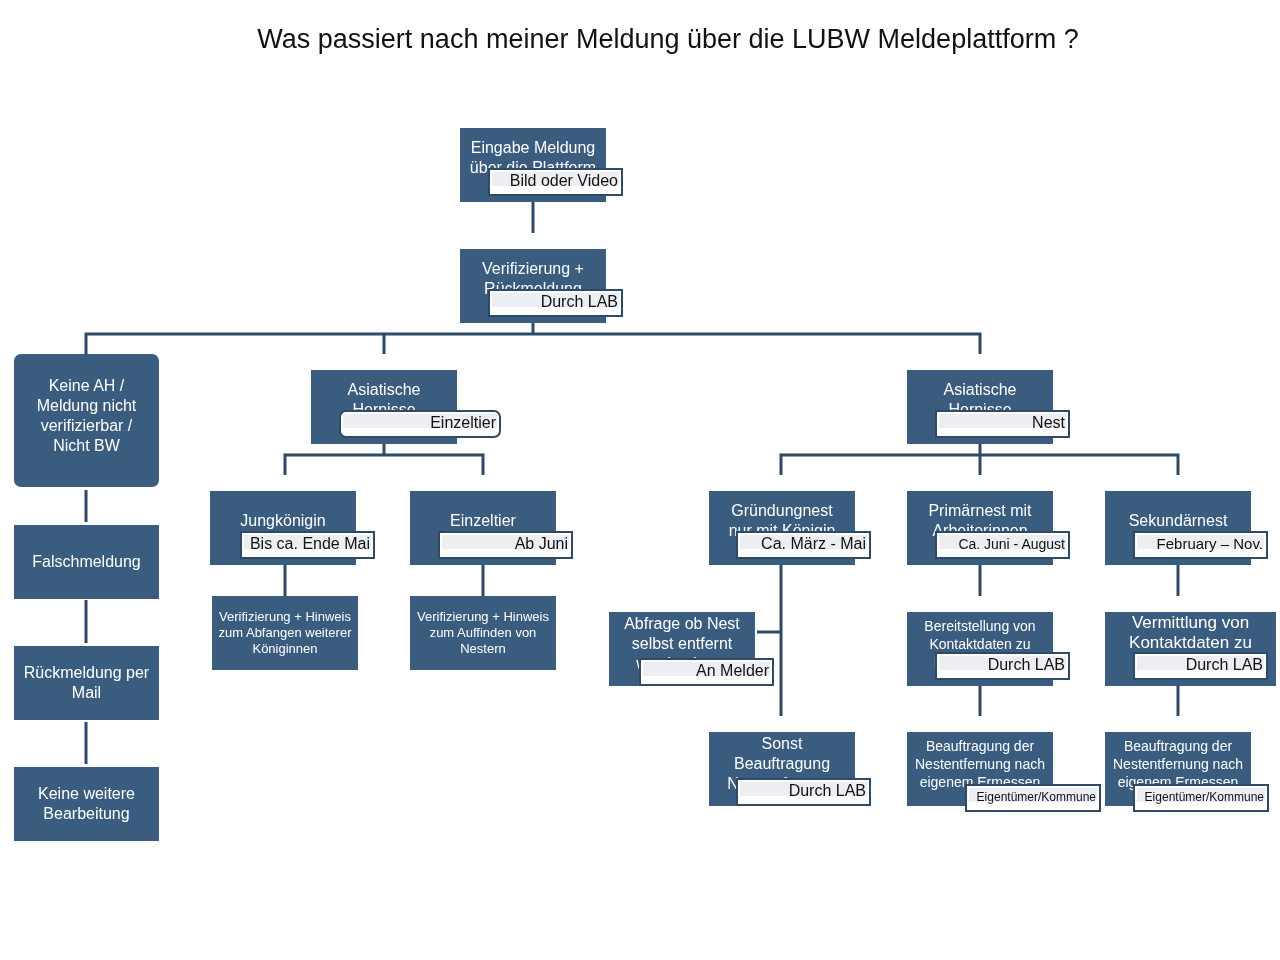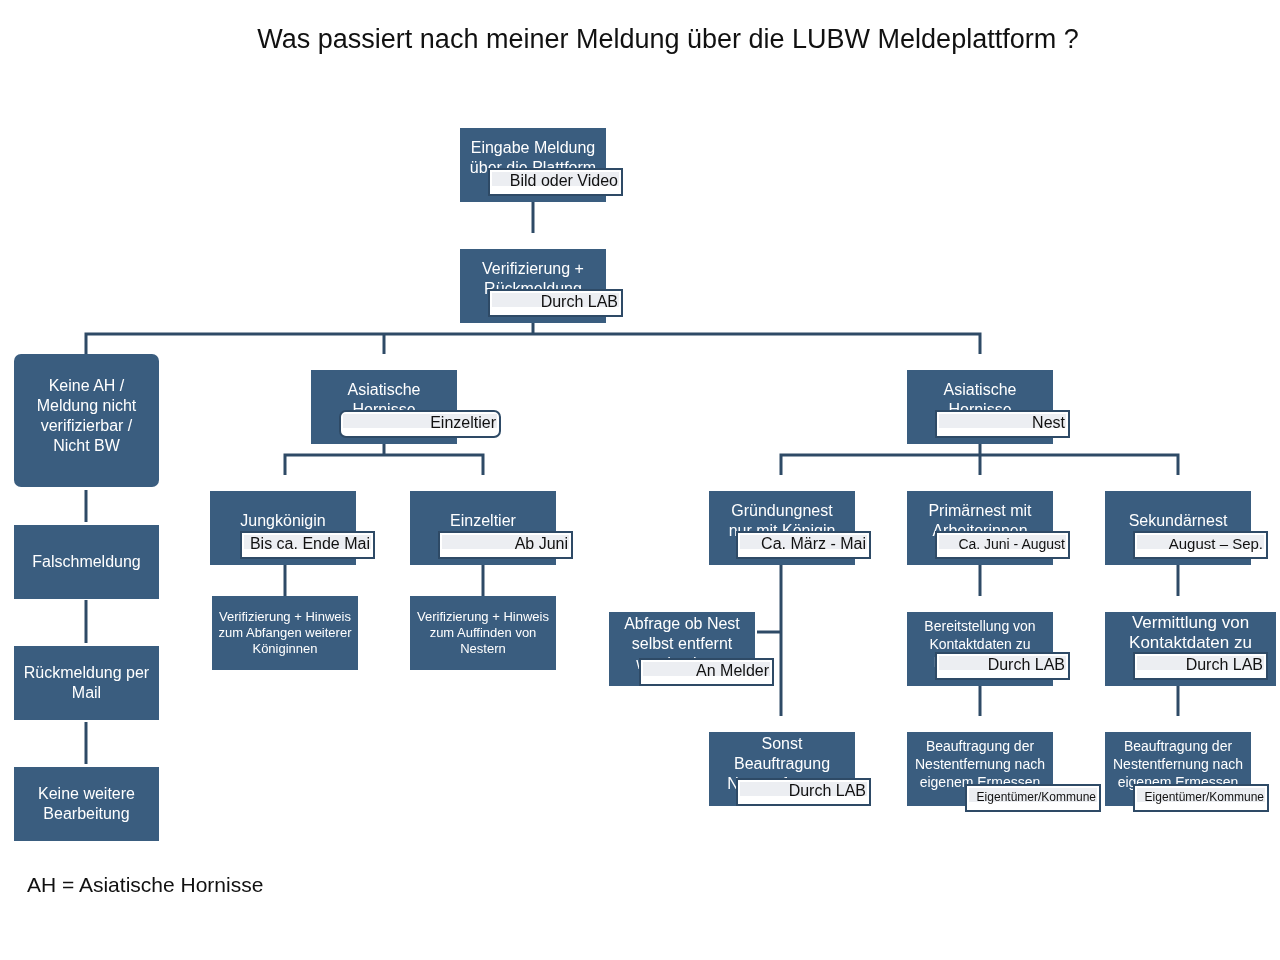--- a/index.html
+++ b/index.html
@@ -94,21 +94,21 @@
 
 <div class="box top" style="left:709px;top:475px;width:146px;height:74px;">Gründungnest
 nur mit Königin</div>
 <div class="tag" style="left:736px;top:531px;width:135px;"><span>Ca. März - Mai</span></div>
 
 <div class="box top" style="left:907px;top:475px;width:146px;height:74px;">Primärnest mit
 Arbeiterinnen</div>
 <div class="tag small" style="left:935px;top:531px;width:135px;font-size:14px;"><span>Ca. Juni - August</span></div>
 
 <div class="box top" style="left:1105px;top:475px;width:146px;height:74px;padding-top:20px;">Sekundärnest</div>
-<div class="tag" style="left:1133px;top:531px;width:135px;font-size:15px;"><span>August – Sep.</span></div>
+<div class="tag" style="left:1133px;top:531px;width:135px;font-size:15px;"><span>February – Nov.</span></div>
 
 <div class="box top" style="left:609px;top:596px;width:146px;height:74px;padding-top:2px;">Abfrage ob Nest
 selbst entfernt
 werden kann</div>
 <div class="tag" style="left:639px;top:658px;width:135px;padding-left:40px;"><span>An Melder</span></div>
 
 <div class="box top" style="left:709px;top:716px;width:146px;height:74px;padding-top:2px;">Sonst
 Beauftragung
 Nestentfernung</div>
 <div class="tag" style="left:736px;top:778px;width:135px;"><span>Durch LAB</span></div>
@@ -127,14 +127,13 @@
 Nestentfernung nach
 eigenem Ermessen</div>
 <div class="tag small" style="left:965px;top:784px;width:136px;"><span>Eigentümer/Kommune</span></div>
 
 <div class="box top small" style="left:1105px;top:716px;width:146px;height:74px;padding-top:5px;font-size:14px;line-height:18px;">Beauftragung der
 Nestentfernung nach
 eigenem Ermessen</div>
 <div class="tag small" style="left:1133px;top:784px;width:136px;"><span>Eigentümer/Kommune</span></div>
 
 <div class="legend">
-  <div>AH = Asiatische Hornisse</div>
 </div>
 
 </body></html>

